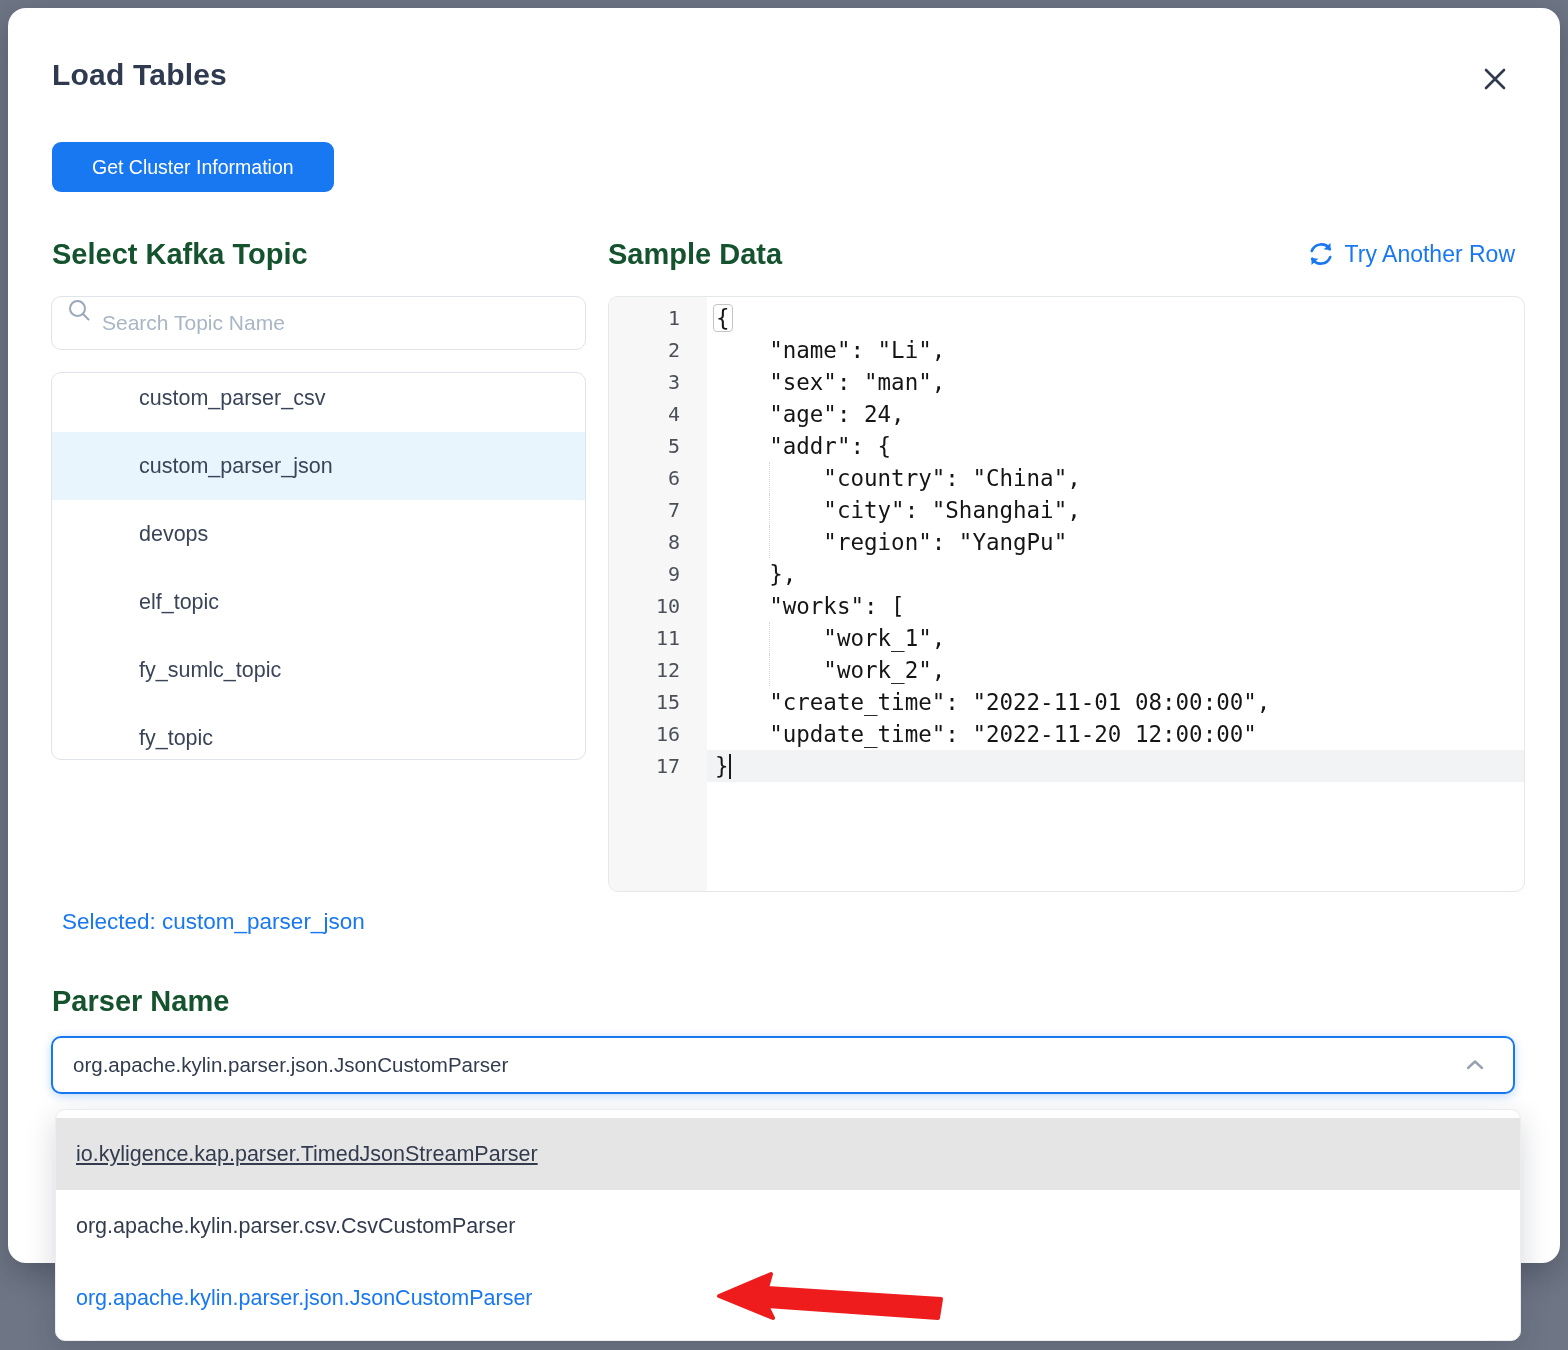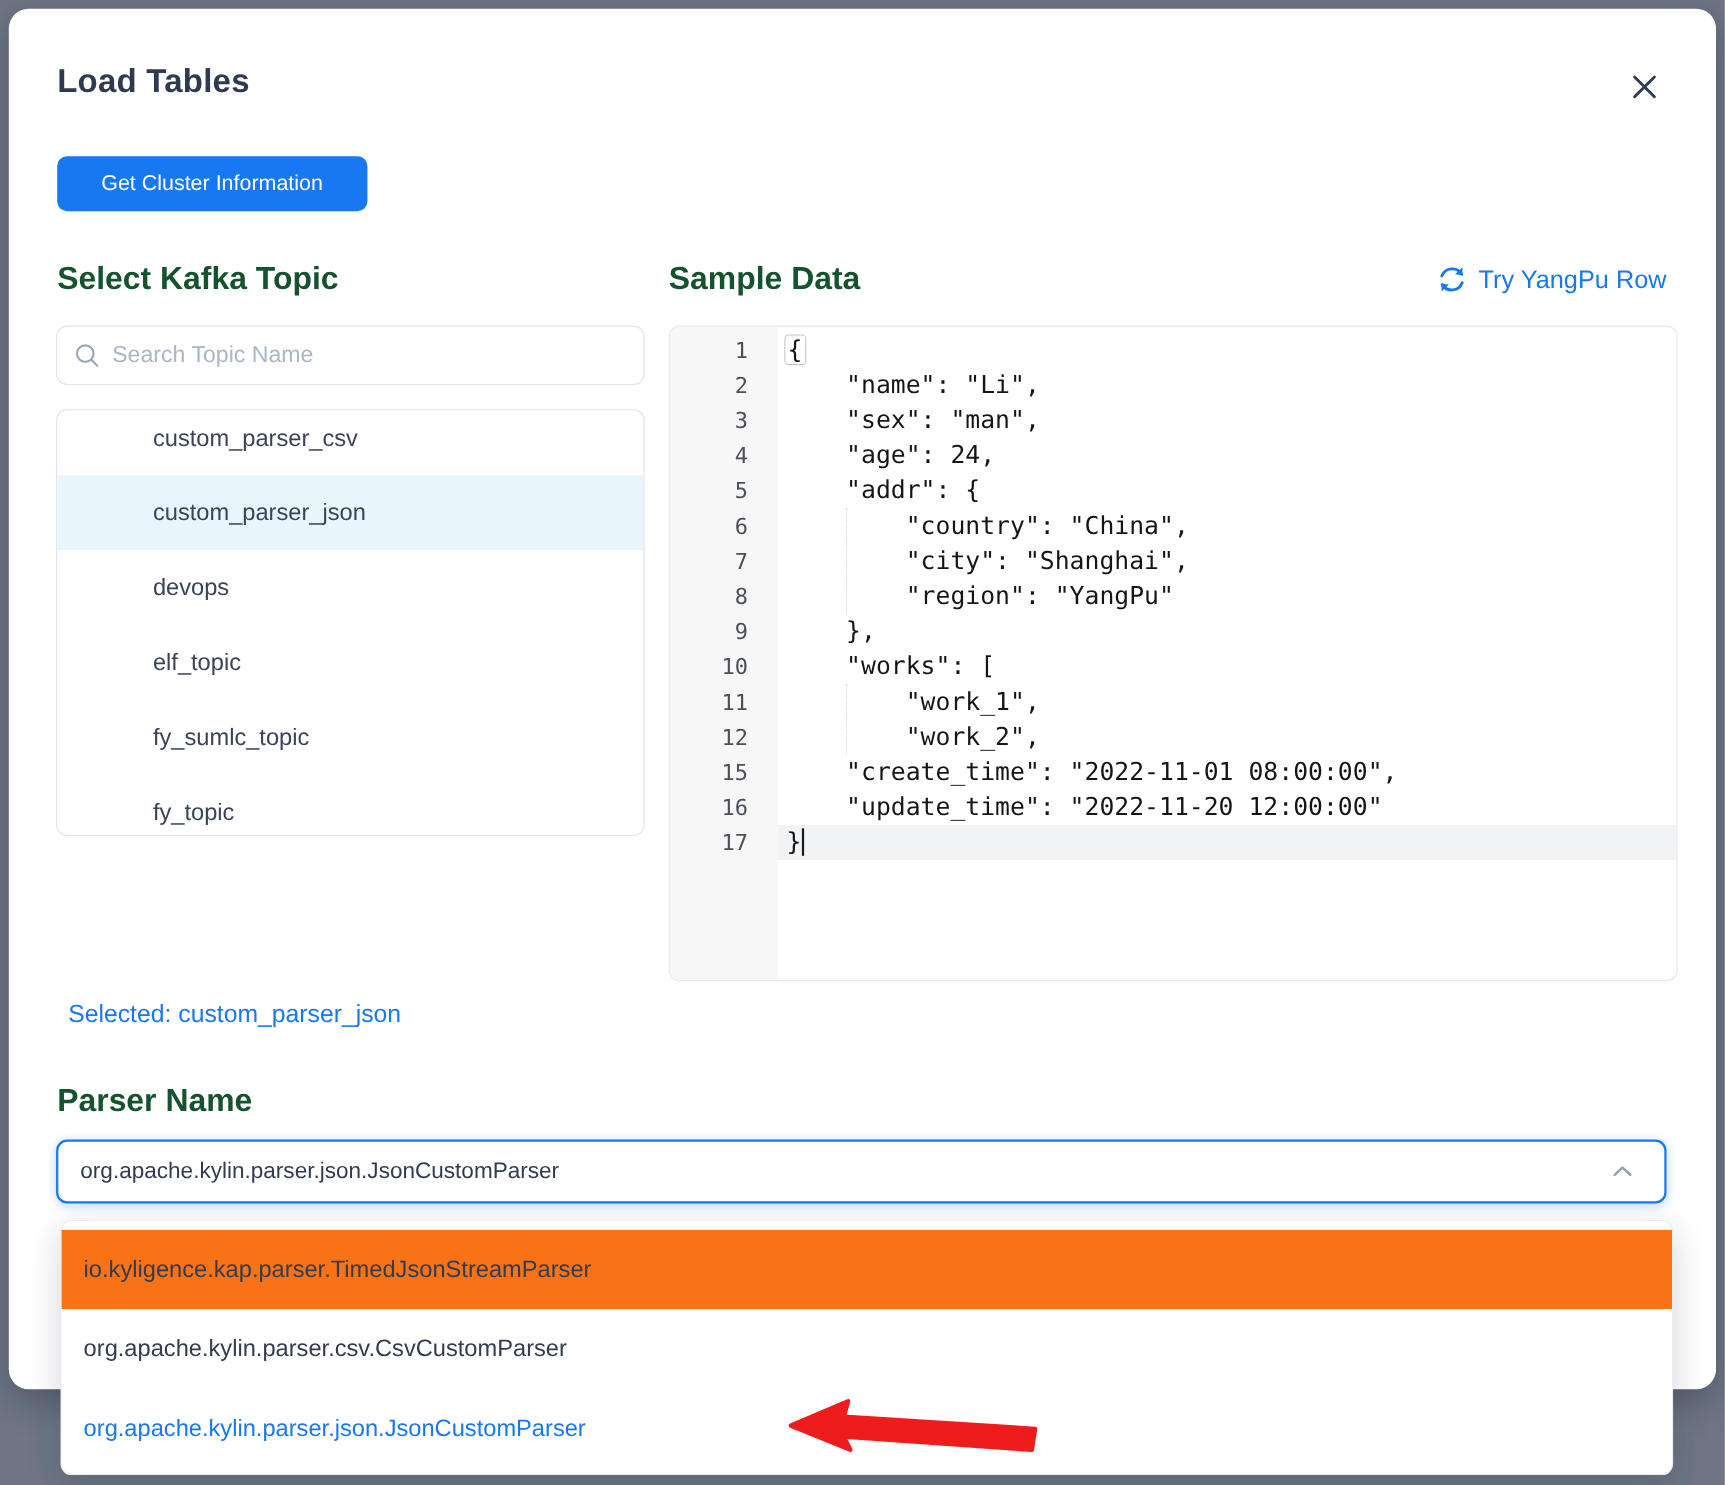--- a/index.html
+++ b/index.html
@@ -35,21 +35,21 @@
 
   .try-row {
     position:absolute; right:45px; top:231px; display:flex; align-items:center; gap:9px;
     color:#1778f2; font-size:23px; cursor:pointer;
   }
 
   
   .search-box {
     position:absolute; left:43px; top:288px; width:535px; height:54px;
     border:1px solid #dfe3ea; border-radius:10px; background:#fff;
-    display:flex; align-items:center; padding:0 14px; gap:10px;
+    display:flex; padding:0 14px; gap:10px;
   }
   .search-box input {
     border:none; outline:none; flex:1; font-size:21px; font-family:inherit; color:#303b52;
     background:transparent;
   }
   .search-box input::placeholder { color:#a9b6c6; }
 
   
   .topic-list {
     position:absolute; left:43px; top:364px; width:535px; height:388px;
@@ -109,21 +109,21 @@
   
   .dropdown-panel {
     position:absolute; left:47px; top:1101px; width:1466px; height:232px;
     background:#fff; border:1px solid #ebedf0; border-radius:10px;
     box-shadow:0 10px 30px rgba(25,35,55,.18); padding:8px 0; z-index:5;
   }
   .dd-option {
     height:72px; display:flex; align-items:center; padding-left:20px;
     font-size:21.5px; color:#333c4e; cursor:pointer; white-space:nowrap;
   }
-  .dd-option.hover { background:#f97316; }
+  .dd-option.hover { background:#e5e5e5;text-decoration:underline; }
   .dd-option.selected { color:#1778f2; }
 
   .anno-arrow { position:absolute; left:705px; top:1262px; z-index:6; pointer-events:none; }
 </style>
 </head>
 <body>
 
 <div class="dialog">
 
   <div class="dialog-title">Load Tables</div>
@@ -139,21 +139,21 @@
   <div class="section-title st-topic">Select Kafka Topic</div>
   <div class="section-title st-sample">Sample Data</div>
 
   <div class="try-row">
     <svg width="30" height="30" viewBox="0 0 24 24" fill="none">
       <path d="M4.6 9.6 A8.1 8.1 0 0 1 19.1 8.2" stroke="#1778f2" stroke-width="2.1" stroke-linecap="round"></path>
       <path d="M19.4 14.4 A8.1 8.1 0 0 1 4.9 15.8" stroke="#1778f2" stroke-width="2.1" stroke-linecap="round"></path>
       <path d="M19.6 3.2 L19.6 8.9 L14.2 8.2 Z" fill="#1778f2"></path>
       <path d="M4.4 20.8 L4.4 15.1 L9.8 15.8 Z" fill="#1778f2"></path>
     </svg>
-    <span>Try YangPu Row</span>
+    <span>Try Another Row</span>
   </div>
 
   <div class="search-box">
     <svg width="26" height="26" viewBox="0 0 26 26" fill="none">
       <circle cx="11.5" cy="11.5" r="7.5" stroke="#9aa7b8" stroke-width="2"></circle>
       <path d="M17 17 L22.5 22.5" stroke="#9aa7b8" stroke-width="2" stroke-linecap="round"></path>
     </svg>
     <input type="text" value="" placeholder="Search Topic Name" style="">
   </div>
 

